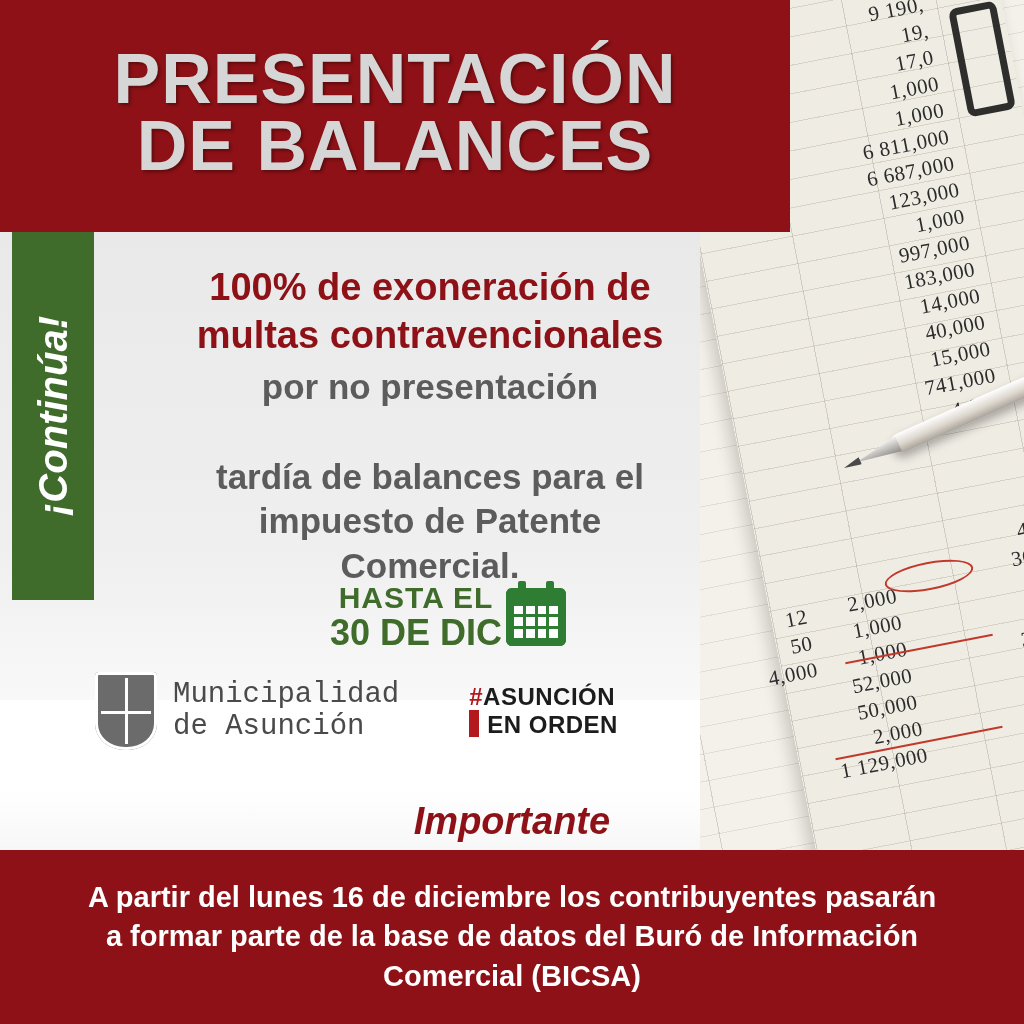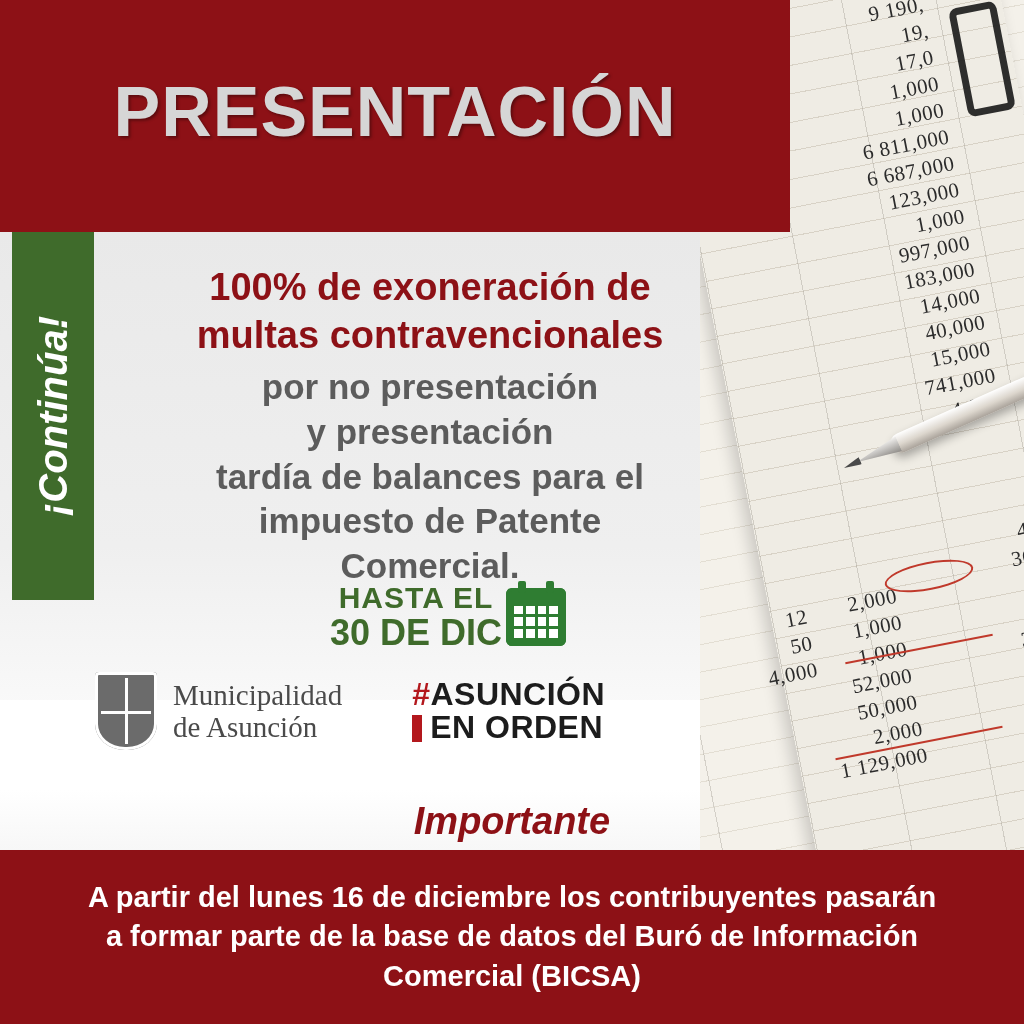--- a/index.html
+++ b/index.html
@@ -291,29 +291,29 @@
   }
   .crest .line-v {
     position: absolute; left: 50%; top: 6px; bottom: 6px;
     width: 3px; margin-left: -1.5px; background: #ffffff;
   }
   .crest .line-h {
     position: absolute; left: 6px; right: 6px; top: 50%;
     height: 3px; background: #ffffff;
   }
   .muni {
-    font-family: Liberation Serif, serif;
+    font-family: Liberation Mono, monospace;
     color: #4a4a4a;
     font-size: 29px;
     line-height: 1.12;
   }
   .hashtag {
     color: #1c1c1c;
     font-weight: bold;
-    font-size: 32px;
+    font-size: 24px;
     line-height: 1.02;
     letter-spacing: .5px;
   }
   .hashtag .hash { color: #b3181d; }
   .hashtag .bar {
     display: inline-block;
     width: 10px; height: 27px;
     background: #b3181d;
     margin-right: 8px;
     vertical-align: -4px;
@@ -407,38 +407,39 @@
       <div class="body"></div>
       <div class="cone"></div>
       <div class="tip"></div>
     </div>
     <div class="shadow-left"></div>
   </div>
 
   <div class="header">
     <h1>
       <span>PRESENTACIÓN</span><br>
+      <span>DE BALANCES</span>
     </h1>
   </div>
 
   <div class="panel"></div>
   <div class="panel-lower"></div>
 
   <div class="green-tab">
     <span>¡Continúa!</span>
   </div>
 
   <div class="copy">
     <p class="l1">
       <span>100% de exoneración de</span><br>
       <span>multas contravencionales</span>
     </p>
     <p class="l2">
       <span>por no presentación</span><br>
-      <span>y presentación</span><br>
+      <br>
       <span>tardía de balances para el</span><br>
       <span>impuesto de Patente</span><br>
       <span>Comercial.</span>
     </p>
   </div>
 
   <div class="deadline">
     <div class="txt">
       <div class="small">HASTA EL</div>
       <div class="big">30 DE DIC</div>

